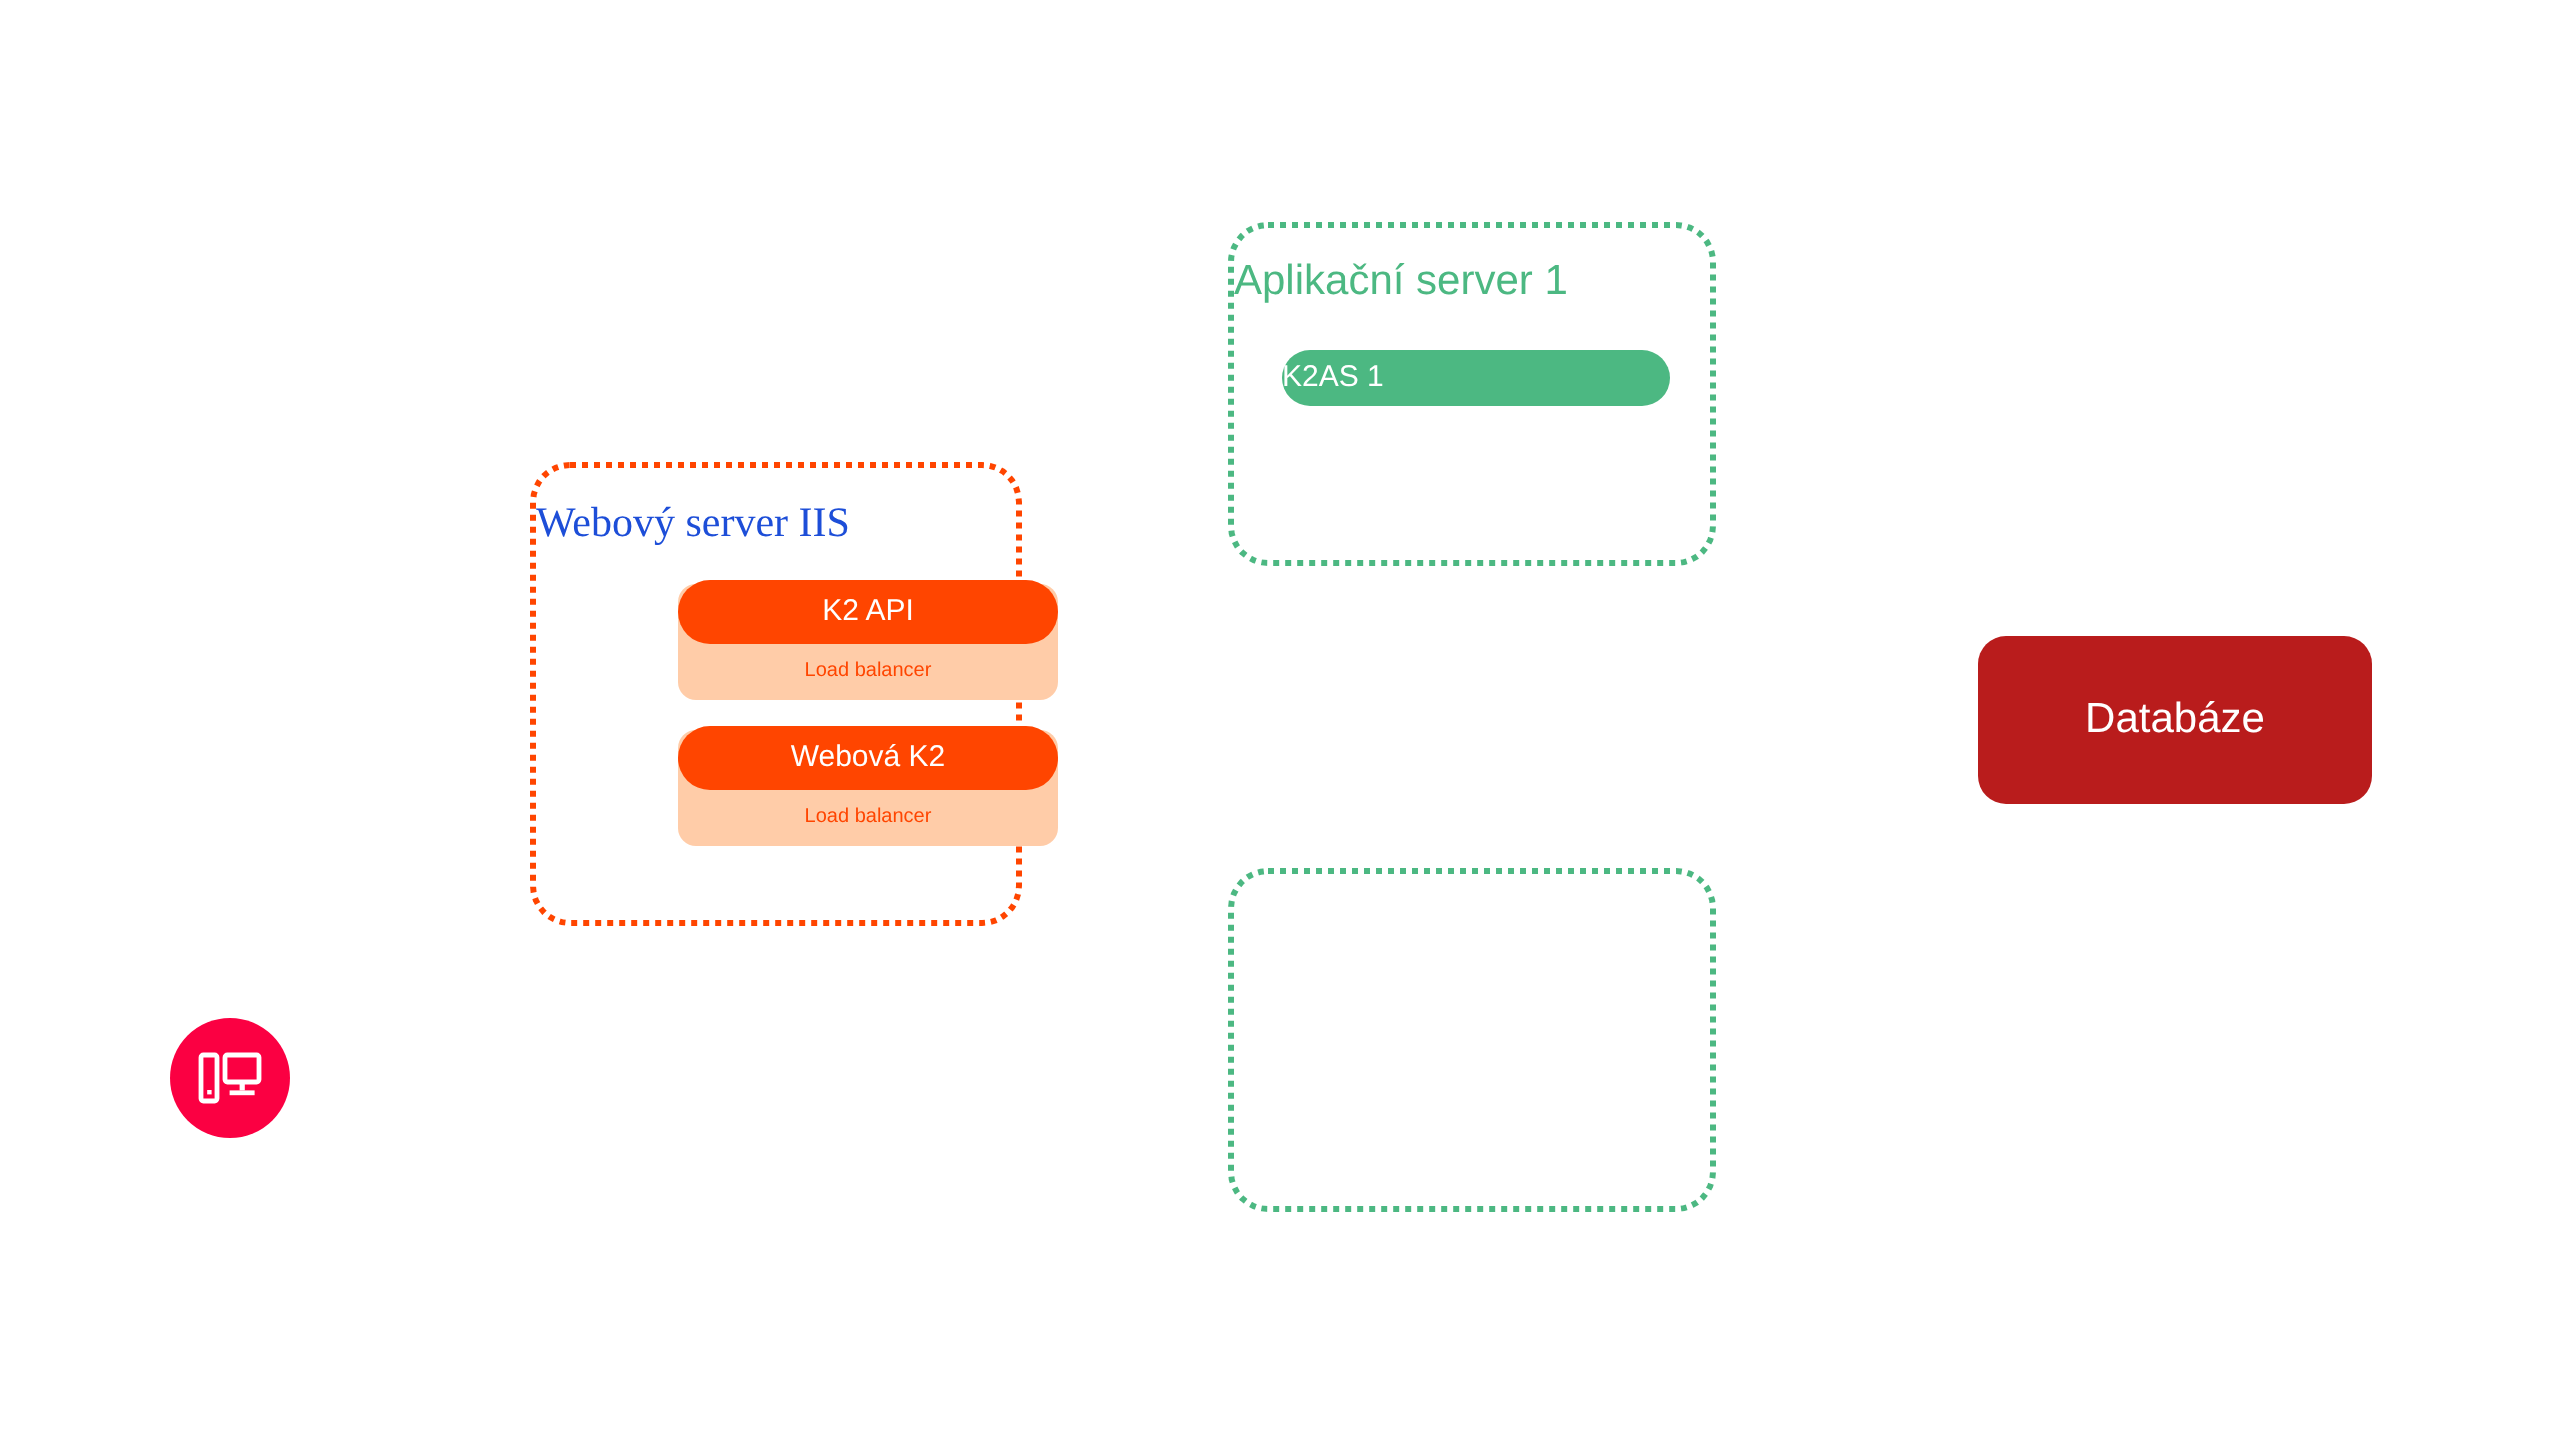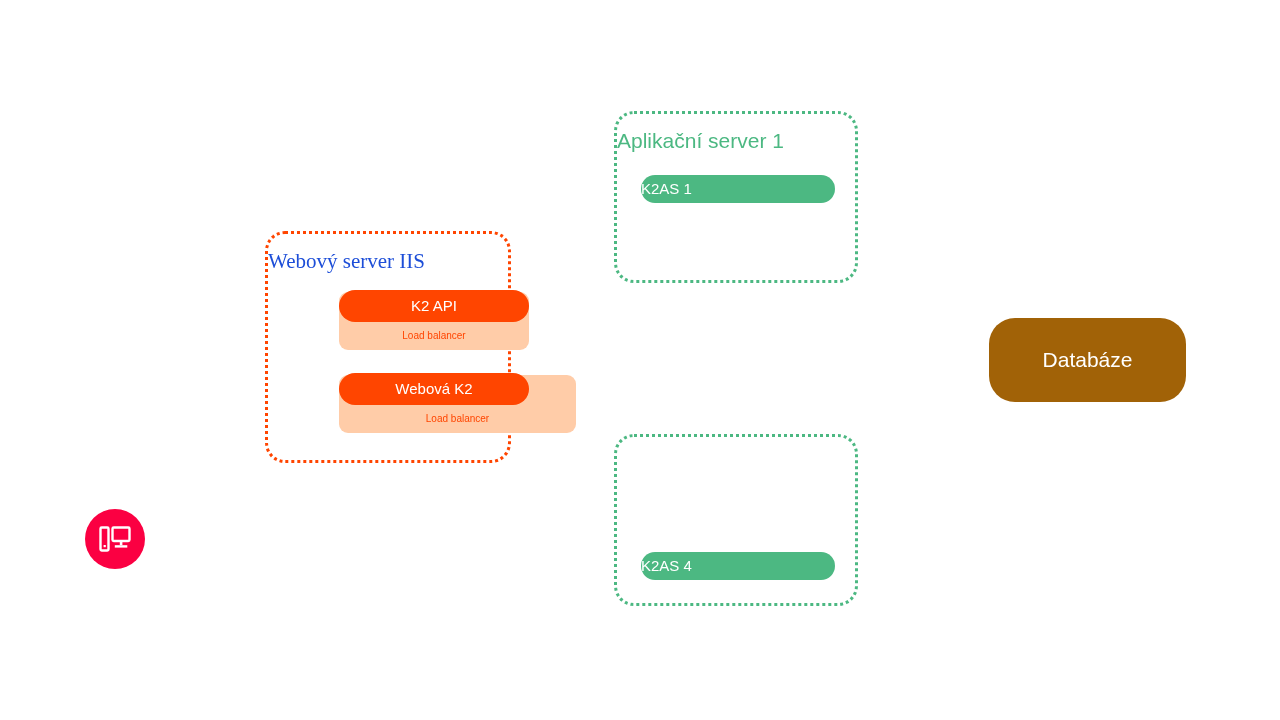--- a/index.html
+++ b/index.html
@@ -57,21 +57,21 @@
   .lb-unit {
     position: absolute;
     left: 27px;
     width: 190px;
     height: 58px;
     background: #FFCCA8;
     border-radius: 9px;
     margin-left: 44px;
   }
   .lb-unit.first { top: 58px; }
-  .lb-unit.second { top: 141px; padding-left: 47px; }
+  .lb-unit.second { top: 131px; }
 
   .lb-label {
     position: absolute;
     left: 0;
     right: 0;
     bottom: 4px;
     text-align: center;
     font-size: 10px;
     line-height: 20px;
     color: #FF4500;
@@ -130,22 +130,22 @@
   .as-pill.p1 { top: 61px; }
   .as-pill.p2 { top: 115px; }
 
   
   .database {
     position: absolute;
     left: 989px;
     top: 318px;
     width: 197px;
     height: 84px;
-    background: #a16207;
-    border-radius: 26px;
+    background: #b91c1c;
+    border-radius: 14px;
     color: #ffffff;
     font-size: 21px;
     line-height: 84px;
     text-align: center;
     white-space: nowrap;
   }
 
   
   .client-icon {
     position: absolute;
@@ -192,18 +192,17 @@
       <div class="lb-label">Load balancer</div>
     </div>
   </div>
 
   <div class="group-box app-server app-server-1">
     <div class="group-title">Aplikační server 1</div>
     <div class="as-pill p1">K2AS 1</div>
   </div>
 
   <div class="group-box app-server app-server-2">
-    <div class="as-pill p2">K2AS 4</div>
   </div>
 
   <div class="database">Databáze</div>
 
 </div>
 
 </body></html>

